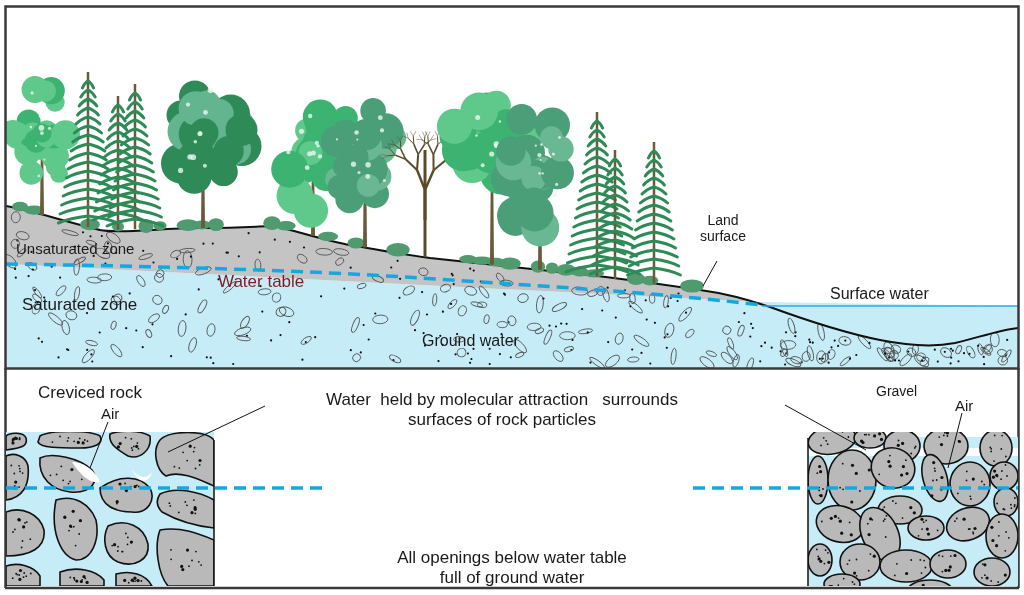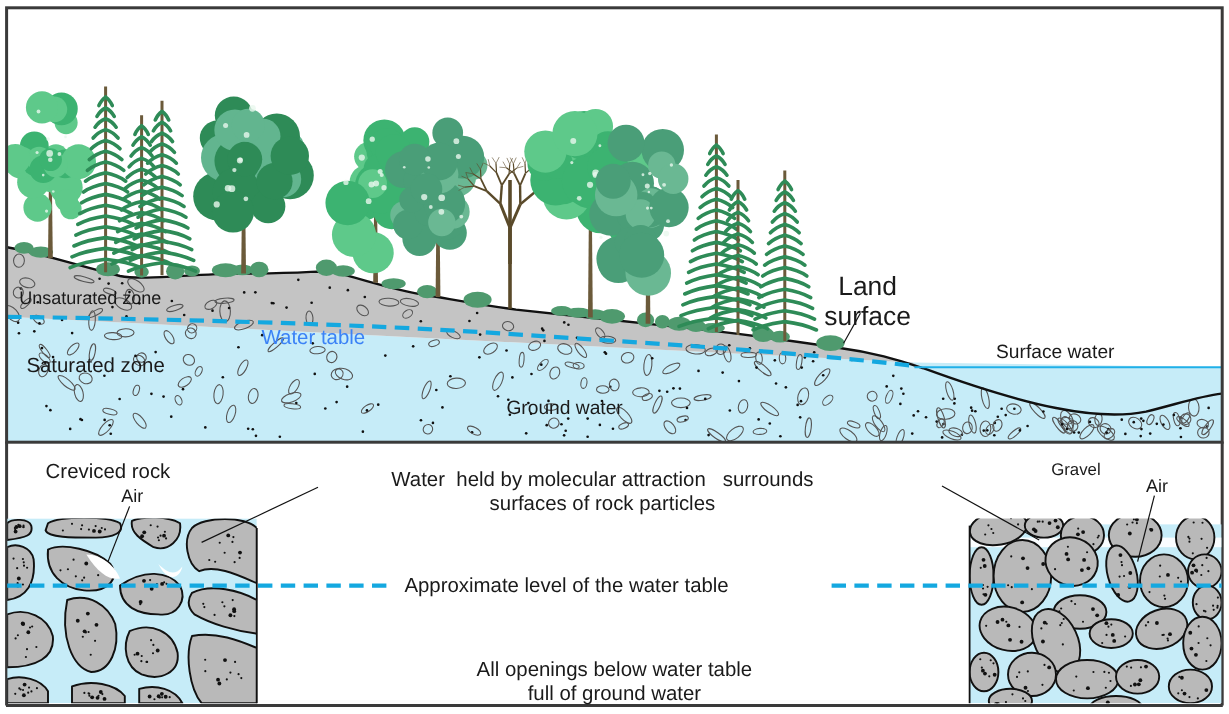--- a/index.html
+++ b/index.html
@@ -1341,37 +1341,36 @@
       <line x1="808" y1="438" x2="808" y2="586" stroke="#111" stroke-width="1.5"></line>
       <line x1="962" y1="413" x2="948" y2="468" stroke="#111" stroke-width="1"></line>
       <line x1="785" y1="405" x2="866" y2="450" stroke="#111" stroke-width="1"></line>
     </g>
 
     <line x1="6" y1="488" x2="328" y2="488" stroke="#14a8e0" stroke-width="3.5" stroke-dasharray="12,7"></line>
     <line x1="693" y1="488" x2="1018" y2="488" stroke="#14a8e0" stroke-width="3.5" stroke-dasharray="12,7"></line>
   </svg>
 
   <div class="lbl" style="left:16px;top:240px;font-size:15px;">Unsaturated zone</div>
-  <div class="lbl" style="left:218px;top:272px;font-size:17px;color:#3b82f6;">Water table</div>
+  <div class="lbl" style="left:218px;top:272px;font-size:17px;color:#7f1d1d;">Water table</div>
   <div class="lbl" style="left:22px;top:295px;font-size:17px;">Saturated zone</div>
   <div class="lbl" style="left:422px;top:332px;font-size:16px;">Ground water</div>
-  <div class="lbl lbl-center" style="left:683px;top:226px;font-size:22px;width:80px;">
+  <div class="lbl lbl-center" style="left:683px;top:212px;font-size:14px;width:80px;">
     <div>Land</div>
     <div>surface</div>
   </div>
   <div class="lbl" style="left:830px;top:285px;font-size:16px;">Surface water</div>
 
   <div class="lbl" style="left:38px;top:383px;font-size:17px;">Creviced rock</div>
   <div class="lbl" style="left:101px;top:405px;font-size:15px;">Air</div>
 
   <div class="lbl" style="left:876px;top:383px;font-size:14px;">Gravel</div>
   <div class="lbl" style="left:955px;top:397px;font-size:15px;">Air</div>
 
   <div class="lbl lbl-center" style="left:262px;top:390px;width:480px;font-size:17px;">
     <div style="white-space:pre;">Water  held by molecular attraction   surrounds</div>
     <div>surfaces of rock particles</div>
   </div>
-  <div class="lbl" style="left:337px;top:478px;font-size:17px;">Approximate level of the water table</div>
   <div class="lbl lbl-center" style="left:312px;top:548px;width:400px;font-size:17px;">
     <div>All openings below water table</div>
     <div>full of ground water</div>
   </div>
 </div>
 
 </body></html>

